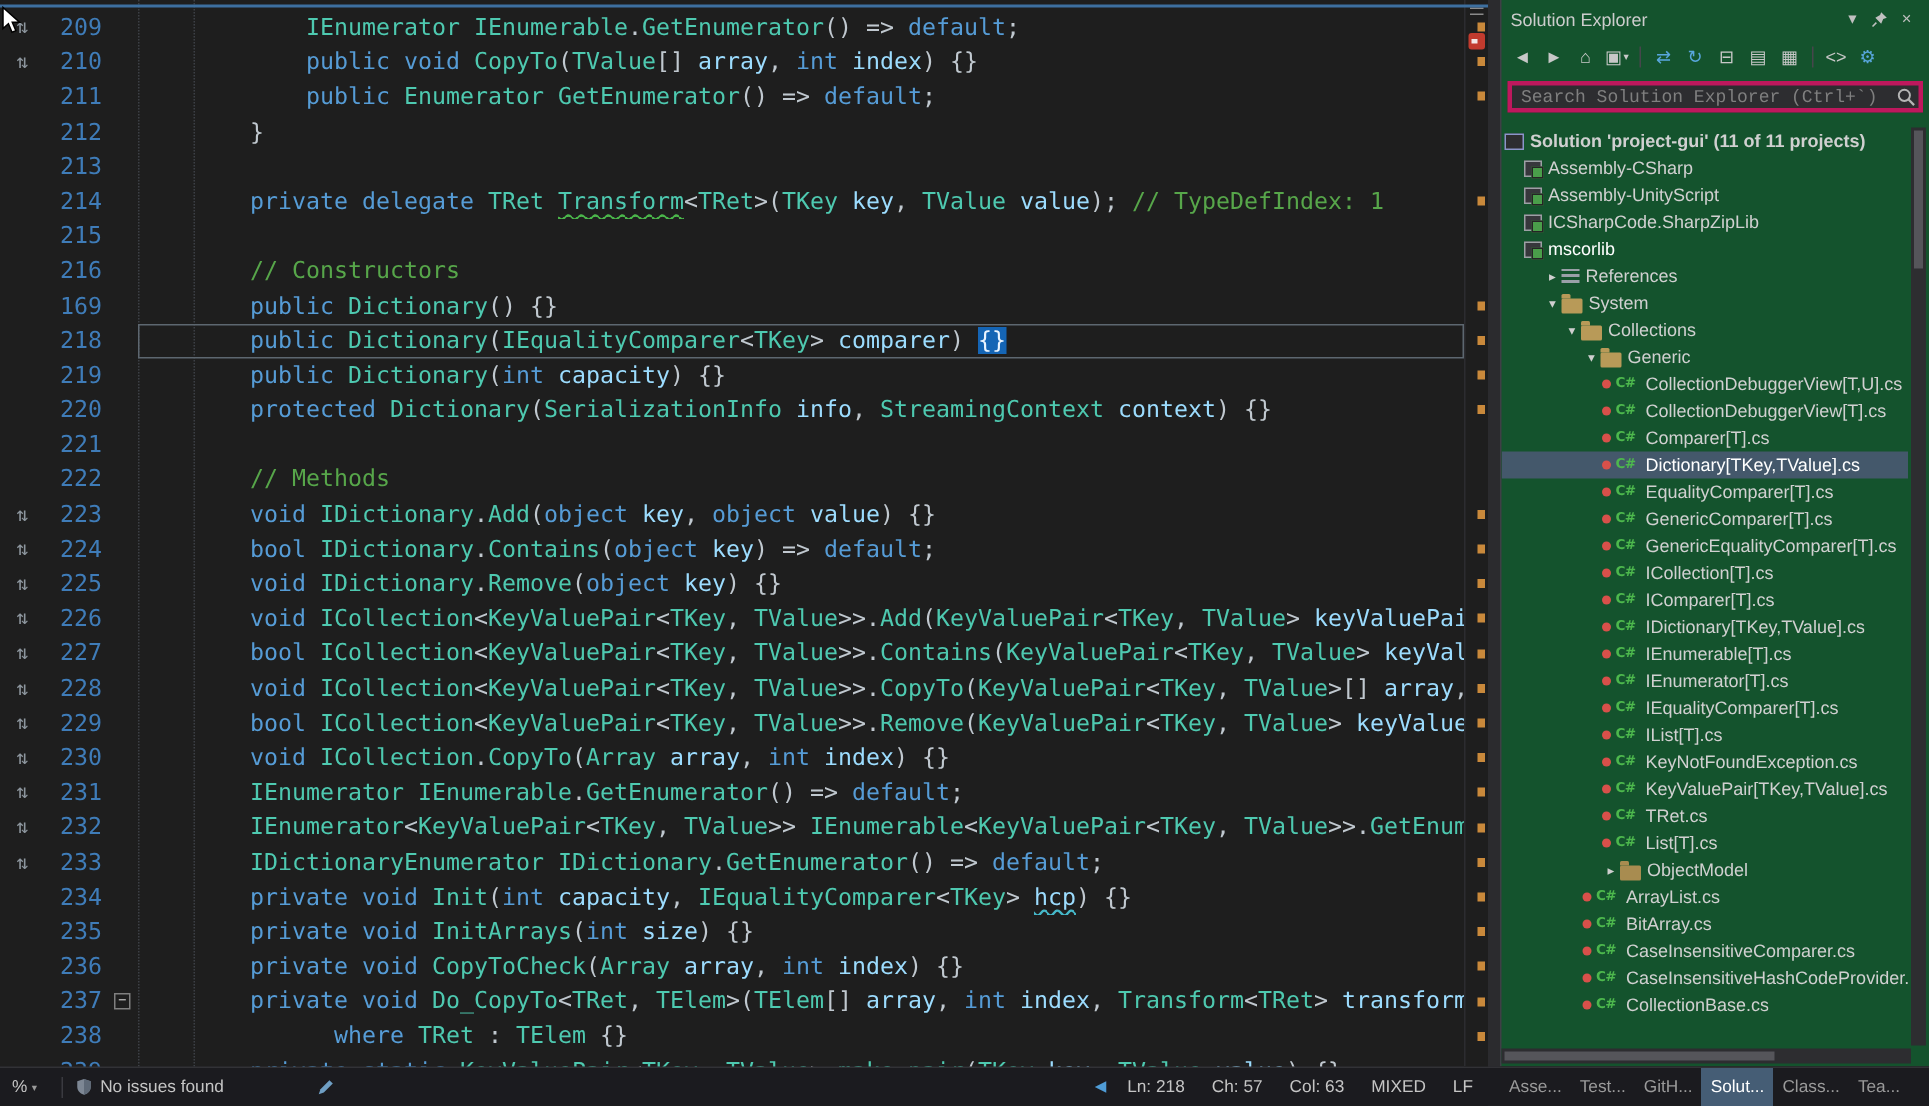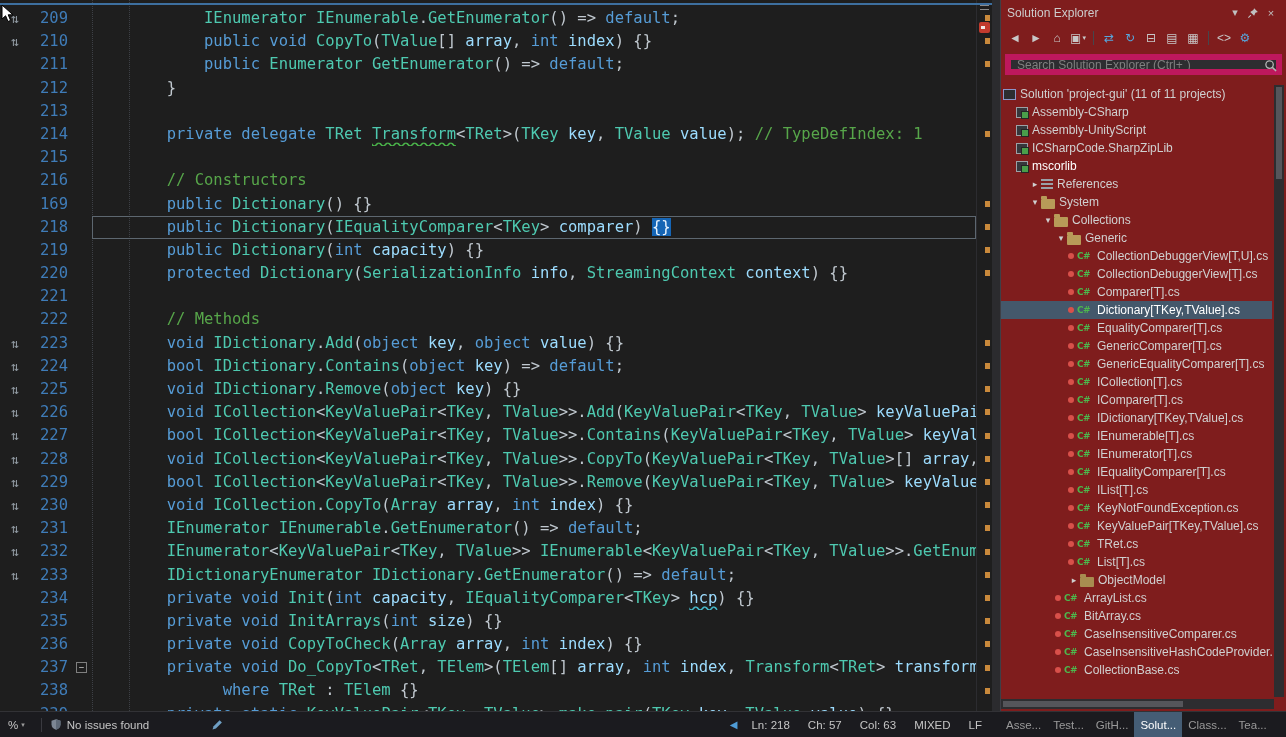--- a/index.html
+++ b/index.html
@@ -31,36 +31,36 @@
            border-left:1px solid #2c2c30; z-index:5; }
   .split-handle { position:absolute; top:5px; left:3px; width:9px; height:5px;
                   border-top:1px solid #8a8a8a; border-bottom:1px solid #8a8a8a; }
   .errbox { position:absolute; top:22px; left:2px; width:11px; height:11px; background:#c23b2e; border-radius:2px; }
   .errbox::after { content:""; position:absolute; left:2px; top:4px; width:4px; height:3px; background:#f2e8e6; }
   .tick { position:absolute; right:2px; width:5px; height:6px; background:#c9893b; }
 
   #splitter { position:absolute; left:992px; top:0; width:8px; height:737px; background:#2b2b2e; }
 
   
-  #panel { position:absolute; left:1000px; top:0; width:286px; height:711px; background:#7f1d1d;
+  #panel { position:absolute; left:1000px; top:0; width:286px; height:711px; background:#14532d;
            color:#d0d0d0; border-left:1px solid #3f3f46; overflow:hidden; }
   .p-title { height:25px; display:flex; align-items:center; padding:0 6px; font-size:12px; color:#cccccc; }
   .p-title .grow { flex:1; }
   .t-ic { width:18px; height:18px; display:flex; align-items:center; justify-content:center;
           color:#c0c0c0; font-size:11px; }
   .p-toolbar { height:26px; display:flex; align-items:center; padding:0 4px; gap:1px; }
   .tb { width:20px; height:20px; display:flex; align-items:center; justify-content:center;
         color:#c8c8c8; font-size:12px; position:relative; }
   .tb.accent { color:#58a6dc; }
   .tb .sub-caret { font-size:7px; margin-left:1px; color:#c8c8c8; }
   .tsep { width:1px; height:14px; background:#46464c; margin:0 4px; }
   .p-search { margin:3px 4px 4px 4px; position:relative; }
-  .p-search input { width:100%; height:21px; background:#2d2d30; border:6px solid #be185d;
+  .p-search input { width:100%; height:21px; background:#2d2d30; border:3px solid #be185d;
                     color:#c8c8c8; font-size:12px; padding:0 24px 0 6px; outline:none;
-                    font-family:Liberation Sans, sans-serif; }
+                    font-family:Liberation Mono, monospace; }
   .p-search input::placeholder { color:#7f7f7f; }
   .search-ic { position:absolute; right:5px; top:4px; }
 
   #tree { position:absolute; left:0; top:85px; right:14px; bottom:14px; overflow:hidden; font-size:12px; }
   .trow { height:18px; display:flex; align-items:center; white-space:nowrap; color:#d0d0d0; }
   .trow.sel { background:#44586b; color:#ffffff; }
   .trow.bold .lbl { font-weight:normal; color:#ffffff; }
   .exp { width:12px; flex:none; font-size:9px; color:#cfcfcf; text-align:center; }
   .dot { width:6px; height:6px; border-radius:50%; background:#d8504a; flex:none; margin-right:3px; }
   .ic { flex:none; margin-right:4px; display:inline-block; }
@@ -205,21 +205,21 @@
   <div class="p-search">
     <input type="text" placeholder="Search Solution Explorer (Ctrl+`)" style="">
     <span class="search-ic">
       <svg width="13" height="13" viewBox="0 0 14 14">
           <circle cx="6" cy="6" r="4" fill="none" stroke="#b5b5b5" stroke-width="1.4"></circle>
           <path d="M9 9l4 4" stroke="#b5b5b5" stroke-width="1.6"></path>
         </svg>
     </span>
   </div>
   <div id="tree">
-      <div class="trow" style="padding-left: 2px;">
+      <div class="trow" style="padding-left: 2px; font-weight: bold;">
         <span class="ic ic-solution"></span>
         <span class="lbl">Solution 'project-gui' (11 of 11 projects)</span>
       </div>
       <div class="trow" style="padding-left: 15px;">
         <span class="ic ic-project"></span>
         <span class="lbl">Assembly-CSharp</span>
       </div>
       <div class="trow" style="padding-left: 15px;">
         <span class="ic ic-project"></span>
         <span class="lbl">Assembly-UnityScript</span>

